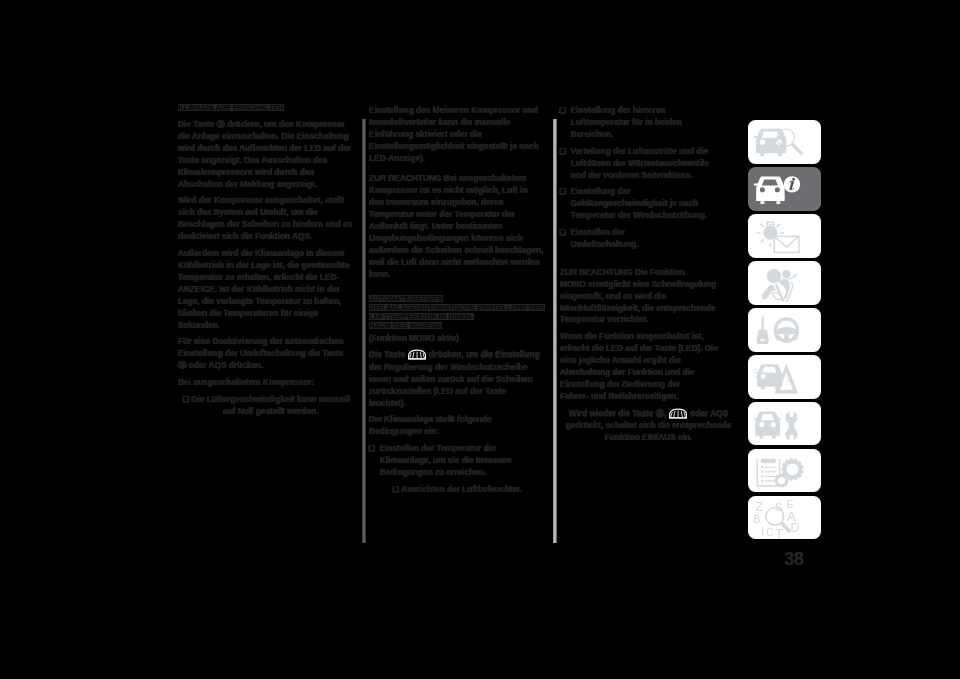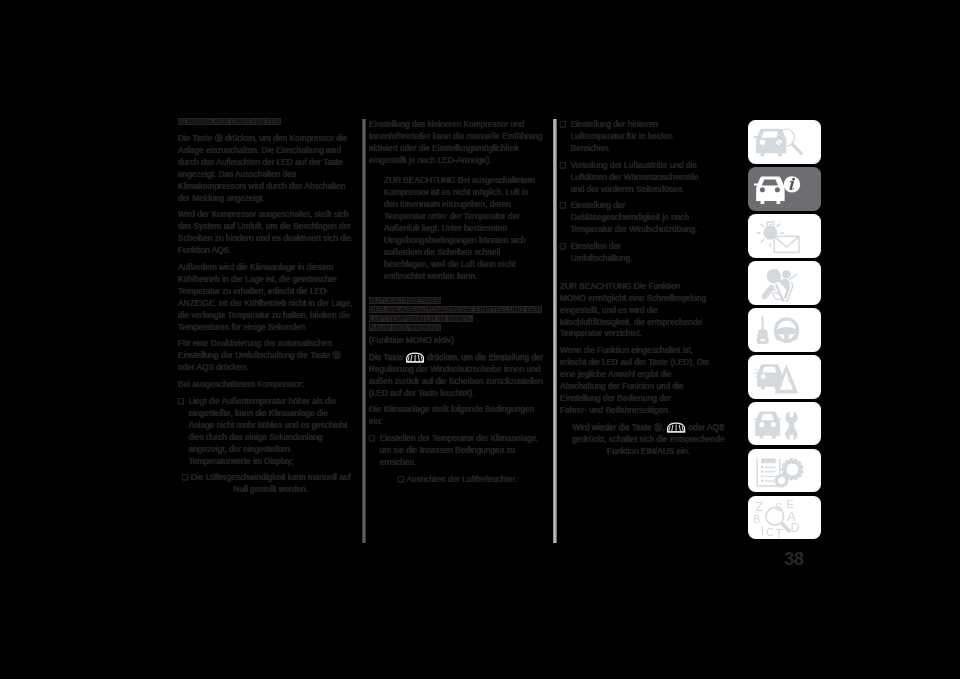--- a/index.html
+++ b/index.html
@@ -2,32 +2,32 @@
 <html><head>
 <meta charset="utf-8">
 <title>Betriebsanleitung</title>
 <style>
   html,body{margin:0;padding:0;background:#000;width:960px;height:679px;overflow:hidden;}
   *{box-sizing:border-box;}
   .page{position:absolute;left:0;top:0;width:960px;height:679px;background:#000;
         font-family:"Liberation Sans",sans-serif;-webkit-font-smoothing:antialiased;}
 
   
-  .col{position:absolute;top:119px;color:#231f20;font-size:8.3px;font-weight:normal;
+  .col{position:absolute;top:105px;color:#231f20;font-size:8.3px;font-weight:bold;
        text-shadow:0 0 0.7px #231f20,0 0 0.7px #231f20,0.38px 0 0.4px #231f20,-0.38px 0 0.4px #231f20,0 0.25px 0.4px #231f20,0 -0.25px 0.4px #231f20;
        line-height:11.95px;text-align:left;}
   .col .blk{margin:0 0 4.8px 0;}
   .col .blk:last-child{margin-bottom:0;text-align:center;}
   .hd{display:inline;background:#282426;color:#080808;box-decoration-break:clone;
       -webkit-box-decoration-break:clone;padding:0px 0.6px;font-size:7.05px;line-height:8.0px;white-space:nowrap;
       letter-spacing:0.04px;}
   .hdwrap{margin:0 0 1.7px 0;line-height:8.7px;position:relative;top:-2.3px;}
   .hdwrap.gap-before{padding-top:6.9px;margin-bottom:0.1px;}
   .col .blk.gap-before{padding-top:11.0px;}
-  .col .blk.gap-before2{padding-top:3.7px;margin-left:15px;}
+  .col .blk.gap-before2{padding-top:3.7px;}
   .bullet{position:relative;padding-left:10.6px;text-indent:-5.6px;}
   .bullet>.mk{display:inline-block;width:5.6px;font-size:7.4px;}
   .fan{display:inline-block;width:18.2px;height:11.4px;vertical-align:-3.1px;margin:0 0.5px;}
   .fan svg{display:block;width:18.2px;height:11.4px;}
 
   
   .sep{position:absolute;top:119px;width:3.4px;height:424px;}
   .sep.s1{background:linear-gradient(90deg,#2d2d2d 0%,#5e5e5e 30%,#636363 55%,#4a4a4a 80%,#242424 100%);}
   .sep.s2{background:linear-gradient(90deg,#6a6a6a 0%,#c2c2c2 26%,#b6b6b6 52%,#8f8f8f 80%,#454545 100%);}
 
@@ -47,21 +47,20 @@
 
 <div class="page">
 
   <div class="col" id="col1" style="left:178px;width:175px;">
       <div class="blk hdwrap"><span class="hd">KLIMAANLAGE EINSCHALTEN</span></div>
       <div class="blk">Die Taste Ⓑ drücken, um den Kompressor die Anlage einzuschalten. Die Einschaltung wird durch das Aufleuchten der LED auf der Taste angezeigt. Das Ausschalten des Klimakompressors wird durch das Abschalten der Meldung angezeigt.</div>
       <div class="blk">Wird der Kompressor ausgeschaltet, stellt sich das System auf Umluft, um die Beschlagen der Scheiben zu hindern und es deaktiviert sich die Funktion AQS.</div>
       <div class="blk">Außerdem wird die Klimaanlage in diesem Kühlbetrieb in der Lage ist, die gewünschte Temperatur zu erhalten, erlischt die LED-ANZEIGE. Ist der Kühlbetrieb nicht in der Lage, die verlangte Temperatur zu halten, blinken die Temperaturen für einige Sekunden.</div>
       <div class="blk">Für eine Deaktivierung der automatischen Einstellung der Umluftschaltung die Taste Ⓑ oder AQS drücken.</div>
       <div class="blk">Bei ausgeschaltetem Kompressor:</div>
-      <div class="blk bullet"><span class="mk">❑</span>Liegt die Außentemperatur höher als die eingestellte, kann die Klimaanlage die Anlage nicht mehr kühlen und es geschieht dies durch das einige Sekundenlang angezeigt, der eingestellten Temperaturwerte im Display;</div>
       <div class="blk bullet"><span class="mk">❑</span>Die Lüftergeschwindigkeit kann manuell auf Null gestellt werden.</div>
     </div>
 
   <div class="sep s1" style="left:362.2px;"></div>
 
   <div class="col" id="col2" style="left:369px;width:175px;">
       <div class="blk">Einstellung des kleineren Kompressor und Innenluftverteiler kann die manuelle Einführung aktiviert oder die Einstellungsmöglichkeit eingestellt je nach LED-Anzeige).</div>
       <div class="blk gap-before2">ZUR BEACHTUNG Bei ausgeschaltetem Kompressor ist es nicht möglich, Luft in den Innenraum einzugeben, deren Temperatur unter der Temperatur der Außenluft liegt. Unter bestimmten Umgebungsbedingungen könnten sich außerdem die Scheiben schnell beschlagen, weil die Luft dann nicht entfeuchtet werden kann.</div>
       <div class="blk hdwrap gap-before"><span class="hd">AUTOMATIKBETRIEB</span><br><span class="hd">DER ANLAGE/AUTOMATISCHE EINSTELLUNG DER</span><br><span class="hd">LUFTTEMPERATUR IM INNEN-</span><br><span class="hd">RAUM DES WAGENS</span><br></div>
       <div class="blk">(Funktion MONO aktiv)</div>

